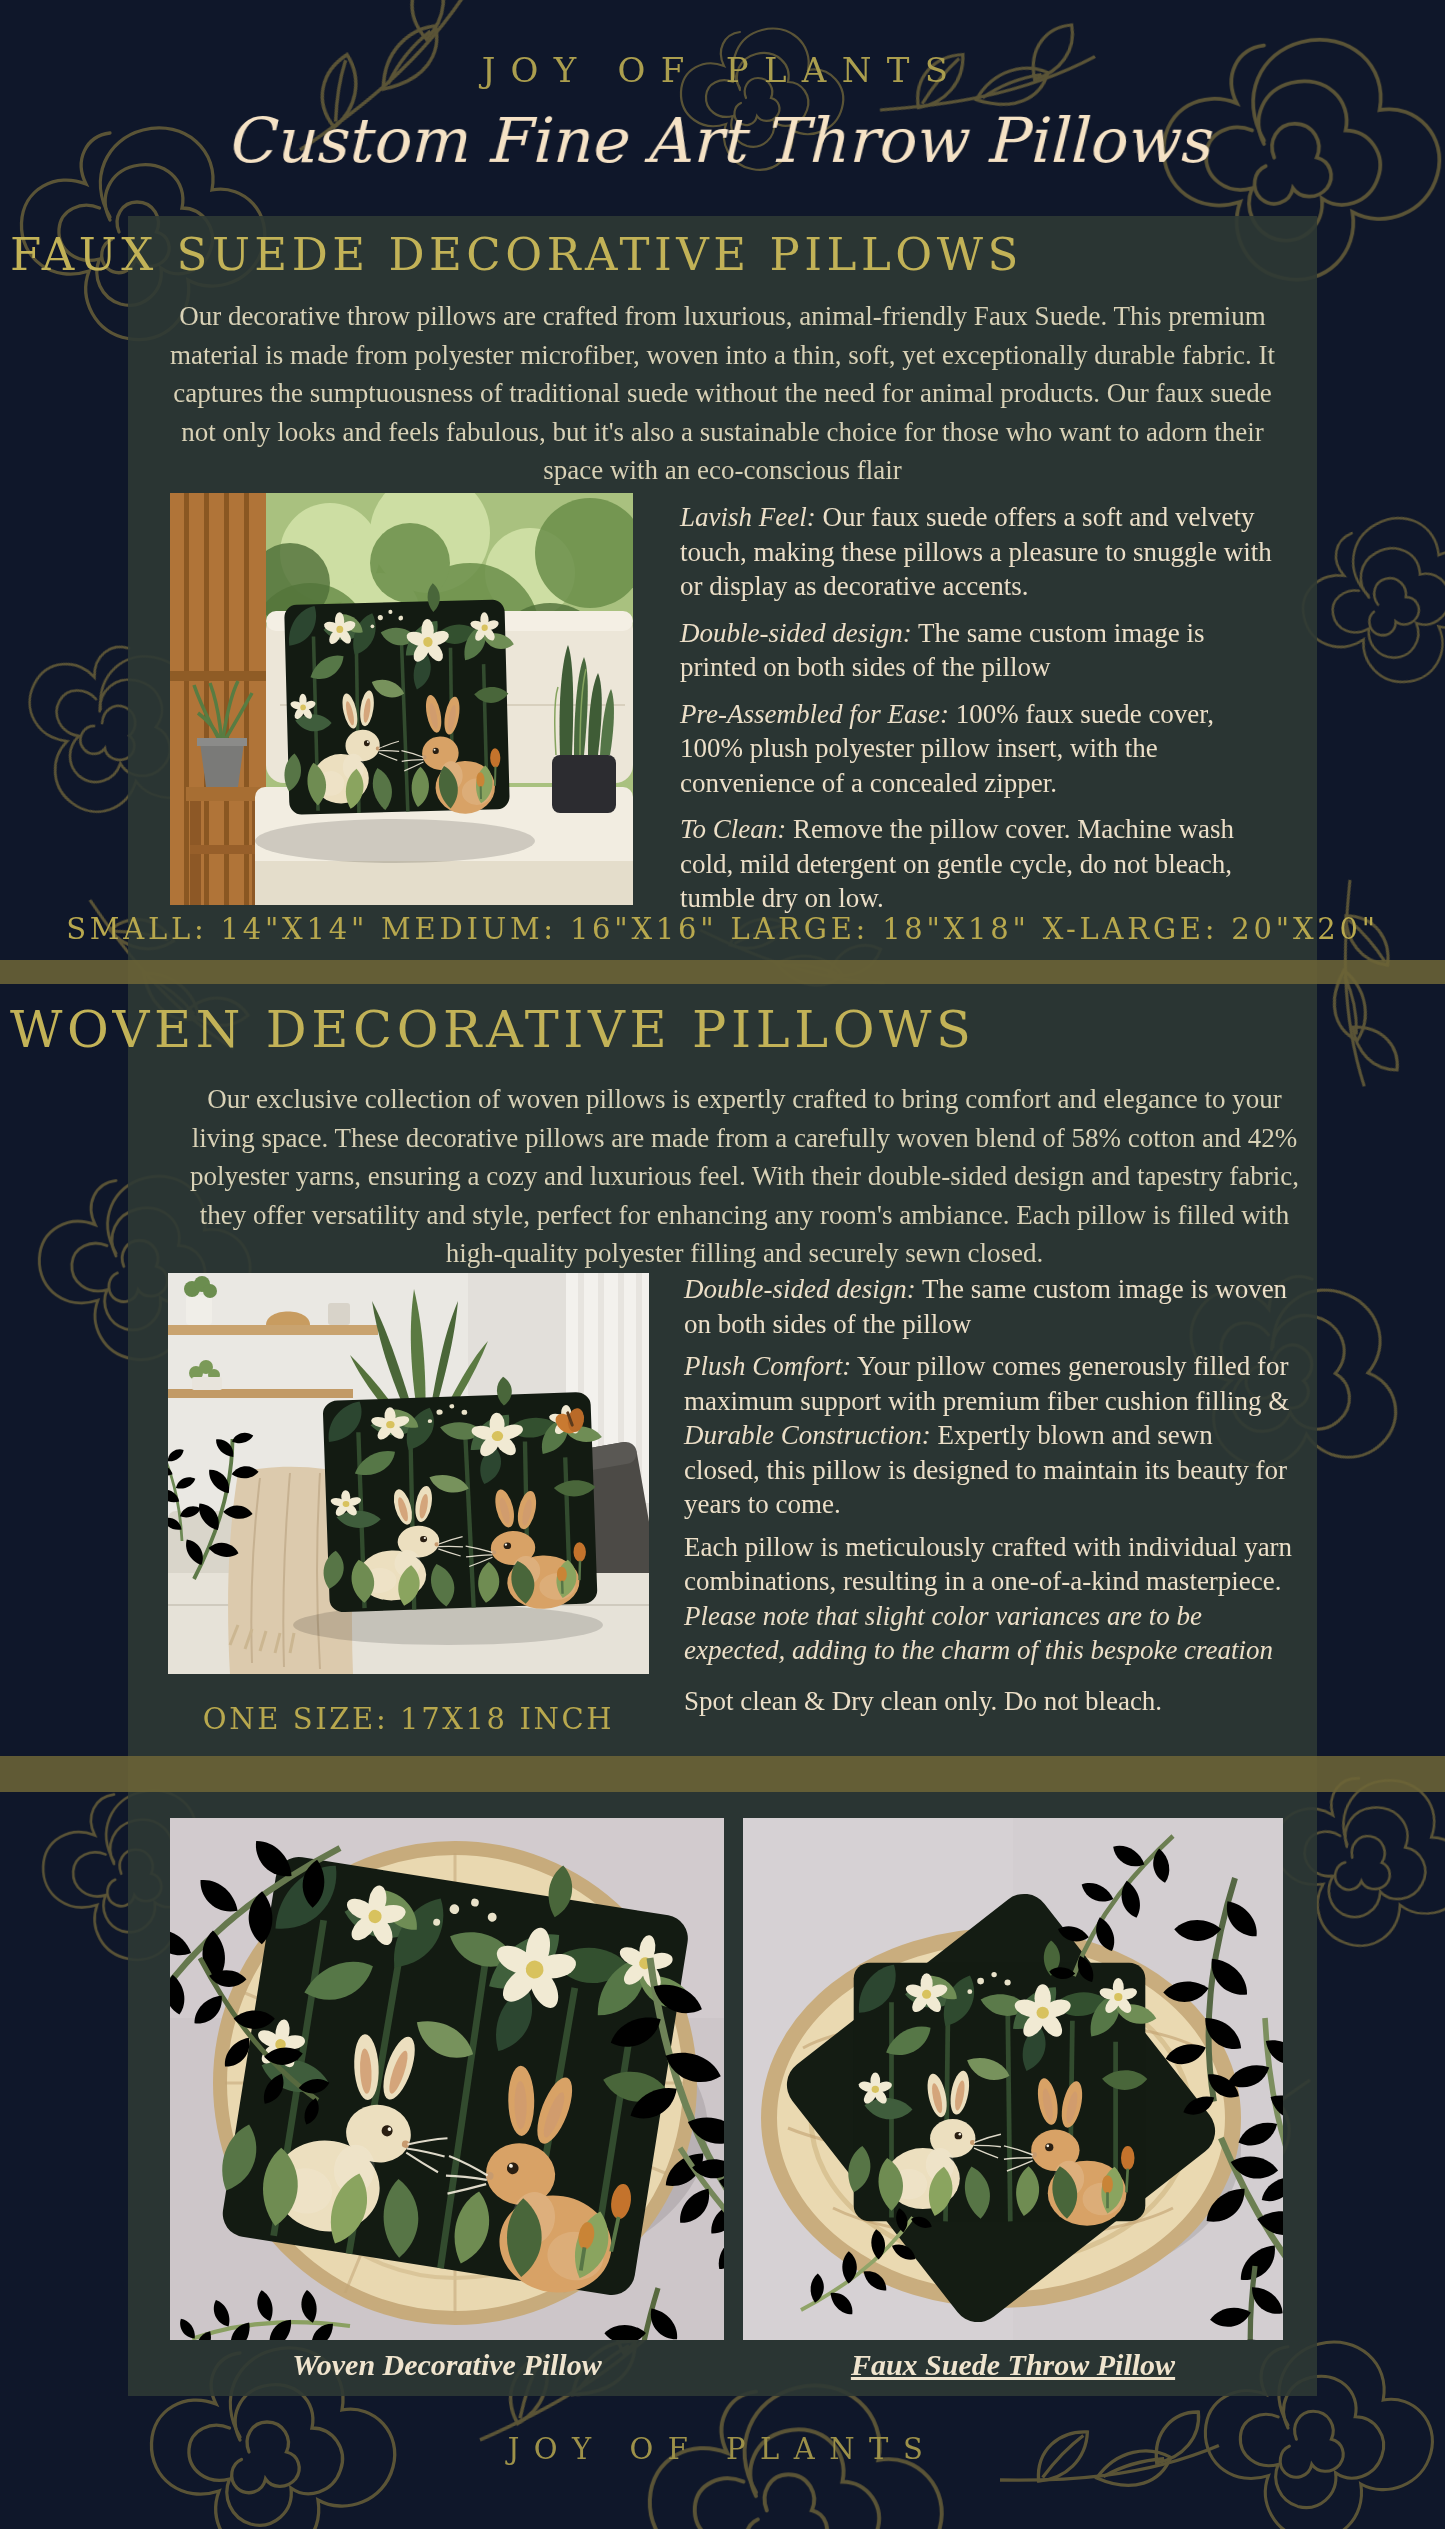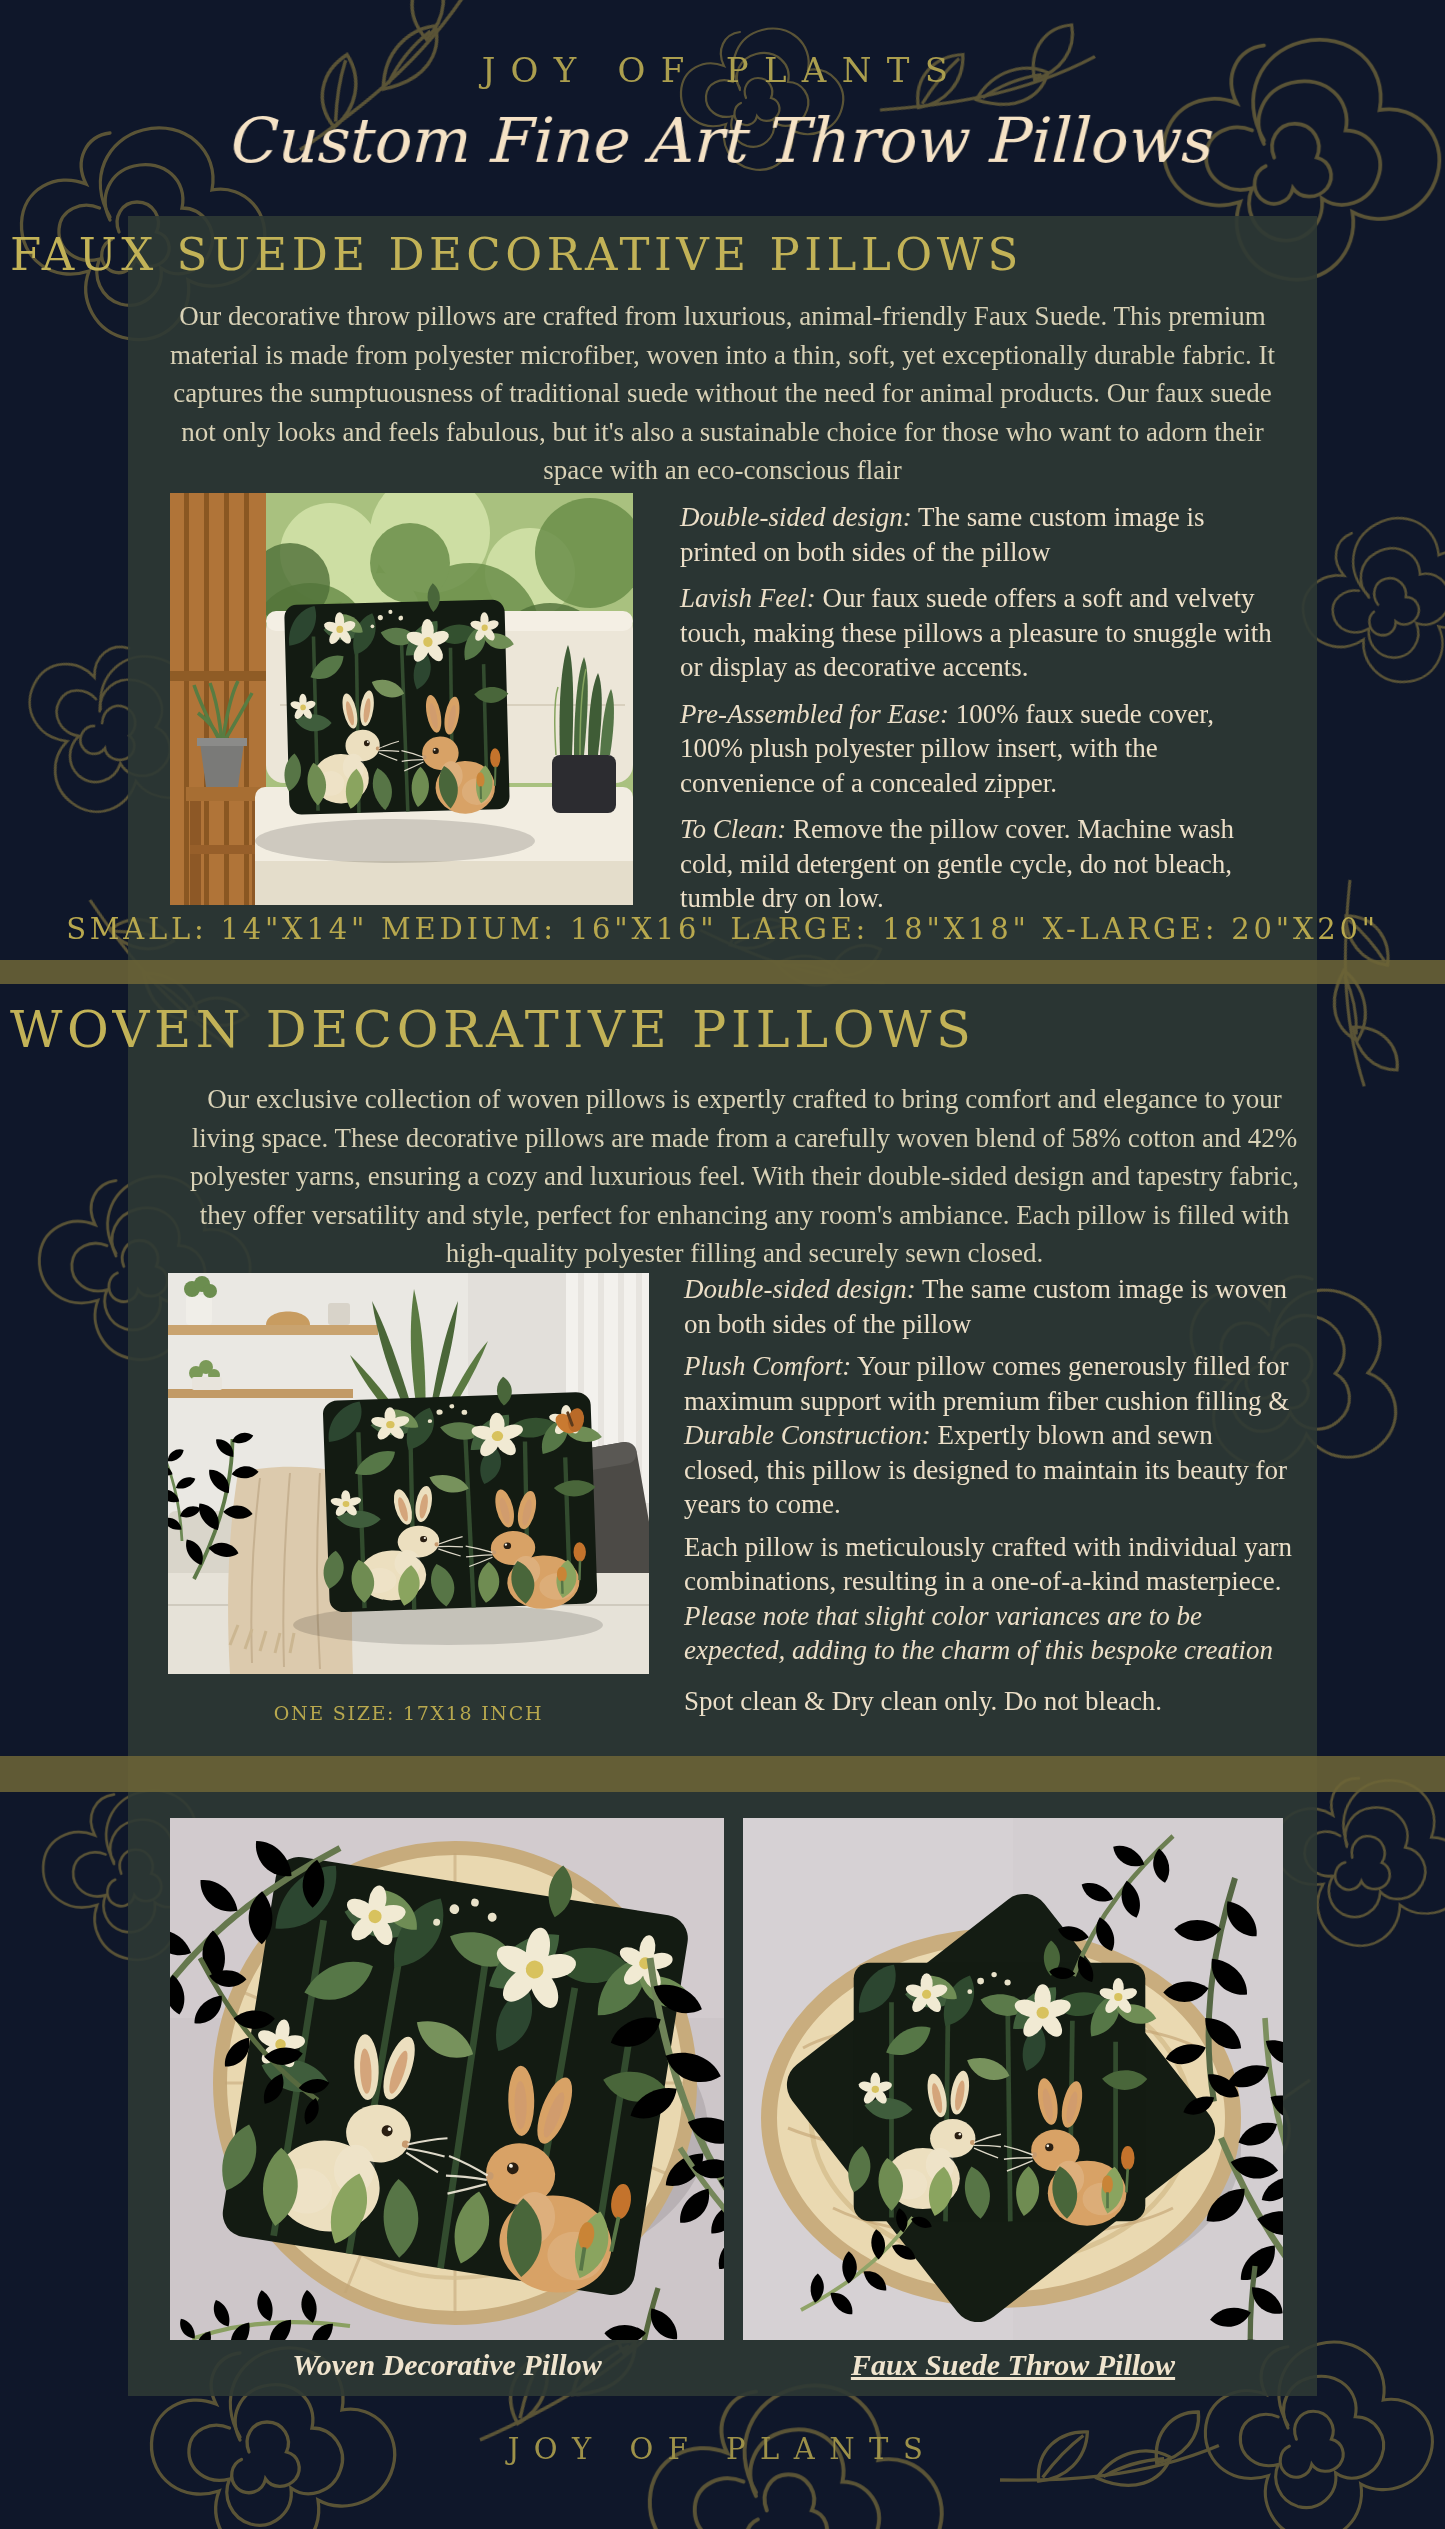--- a/index.html
+++ b/index.html
@@ -28,21 +28,21 @@
   #intro2{top:1080px;margin-left:22px;}
   .features{left:680px;font-size:27px;line-height:34.5px;color:#ecdfc8;}
   #feat1{top:500px;width:600px;}
   #feat2{top:1272px;width:614px;}
   .features p{margin:0 0 12px 0;}
   #feat2 p{margin:0 0 8px 4px;}
   #feat2 p:last-child{margin-top:16px;}
   .it{font-style:italic;}
   .gold-line{font-family:"DejaVu Serif",serif;color:#b8a84e;text-align:center;}
   #sizes1{left:0;top:912px;width:1445px;font-size:29px;letter-spacing:.13em;}
-  #size2{left:168px;top:1702px;width:481px;font-size:19px;letter-spacing:.09em;}
+  #size2{left:168px;top:1702px;width:481px;font-size:29px;letter-spacing:.09em;}
   .photo{overflow:hidden;background:#222;}
   #photo1{left:170px;top:493px;width:463px;height:412px;}
   #photo2{left:168px;top:1273px;width:481px;height:401px;}
   #photoL{left:170px;top:1818px;width:554px;height:522px;}
   #photoR{left:743px;top:1818px;width:540px;height:522px;}
   .caption{top:2348px;text-align:center;font-style:italic;font-weight:600;font-size:30px;color:#efe4ce;}
   #capL{left:170px;width:554px;}
   #capR{left:743px;width:540px;text-decoration:underline;}
   #footer-brand{left:0;top:2432px;width:1445px;text-align:center;font-family:"DejaVu Serif",serif;
          font-size:29px;letter-spacing:.5em;color:#9d9149;}
@@ -253,22 +253,22 @@
         <path d="M410 262 C410 222 412 192 416 176" stroke="#86a45f" stroke-width="1.5" fill="none"></path>
       </g>
       <ellipse cx="225" cy="348" rx="140" ry="22" fill="#000000" opacity=".15"></ellipse>
       <g transform="translate(112 110) rotate(-1.5)">
         <use href="#pillowface" transform="scale(1.02 1.07)"></use>
       </g>
     </svg>
   </div>
 
   <div id="feat1" class="abs content features">
+      <p><span class="it">Lavish Feel:</span><span> Our faux suede offers a soft and velvety touch, making these pillows a pleasure to snuggle with or display as decorative accents.</span></p>
       <p><span class="it">Double-sided design:</span><span> The same custom image is printed on both sides of the pillow</span></p>
-      <p><span class="it">Lavish Feel:</span><span> Our faux suede offers a soft and velvety touch, making these pillows a pleasure to snuggle with or display as decorative accents.</span></p>
       <p><span class="it">Pre-Assembled for Ease:</span><span> 100% faux suede cover, 100% plush polyester pillow insert, with the convenience of a concealed zipper.</span></p>
       <p><span class="it">To Clean:</span><span> Remove the pillow cover. Machine wash cold, mild detergent on gentle cycle, do not bleach, tumble dry on low.</span></p>
     </div>
 
   <div id="sizes1" class="abs content gold-line">SMALL: 14"X14"  MEDIUM: 16"X16"  LARGE: 18"X18"  X-LARGE: 20"X20"</div>
 
   <div id="h2" class="abs content h-gold">WOVEN DECORATIVE PILLOWS</div>
   <div id="intro2" class="abs content intro">Our exclusive collection of woven pillows is expertly crafted to bring comfort and elegance to your living space. These decorative pillows are made from a carefully woven blend of 58% cotton and 42% polyester yarns, ensuring a cozy and luxurious feel. With their double-sided design and tapestry fabric, they offer versatility and style, perfect for enhancing any room's ambiance. Each pillow is filled with high-quality polyester filling and securely sewn closed.</div>
 
   <div id="photo2" class="abs content photo">

